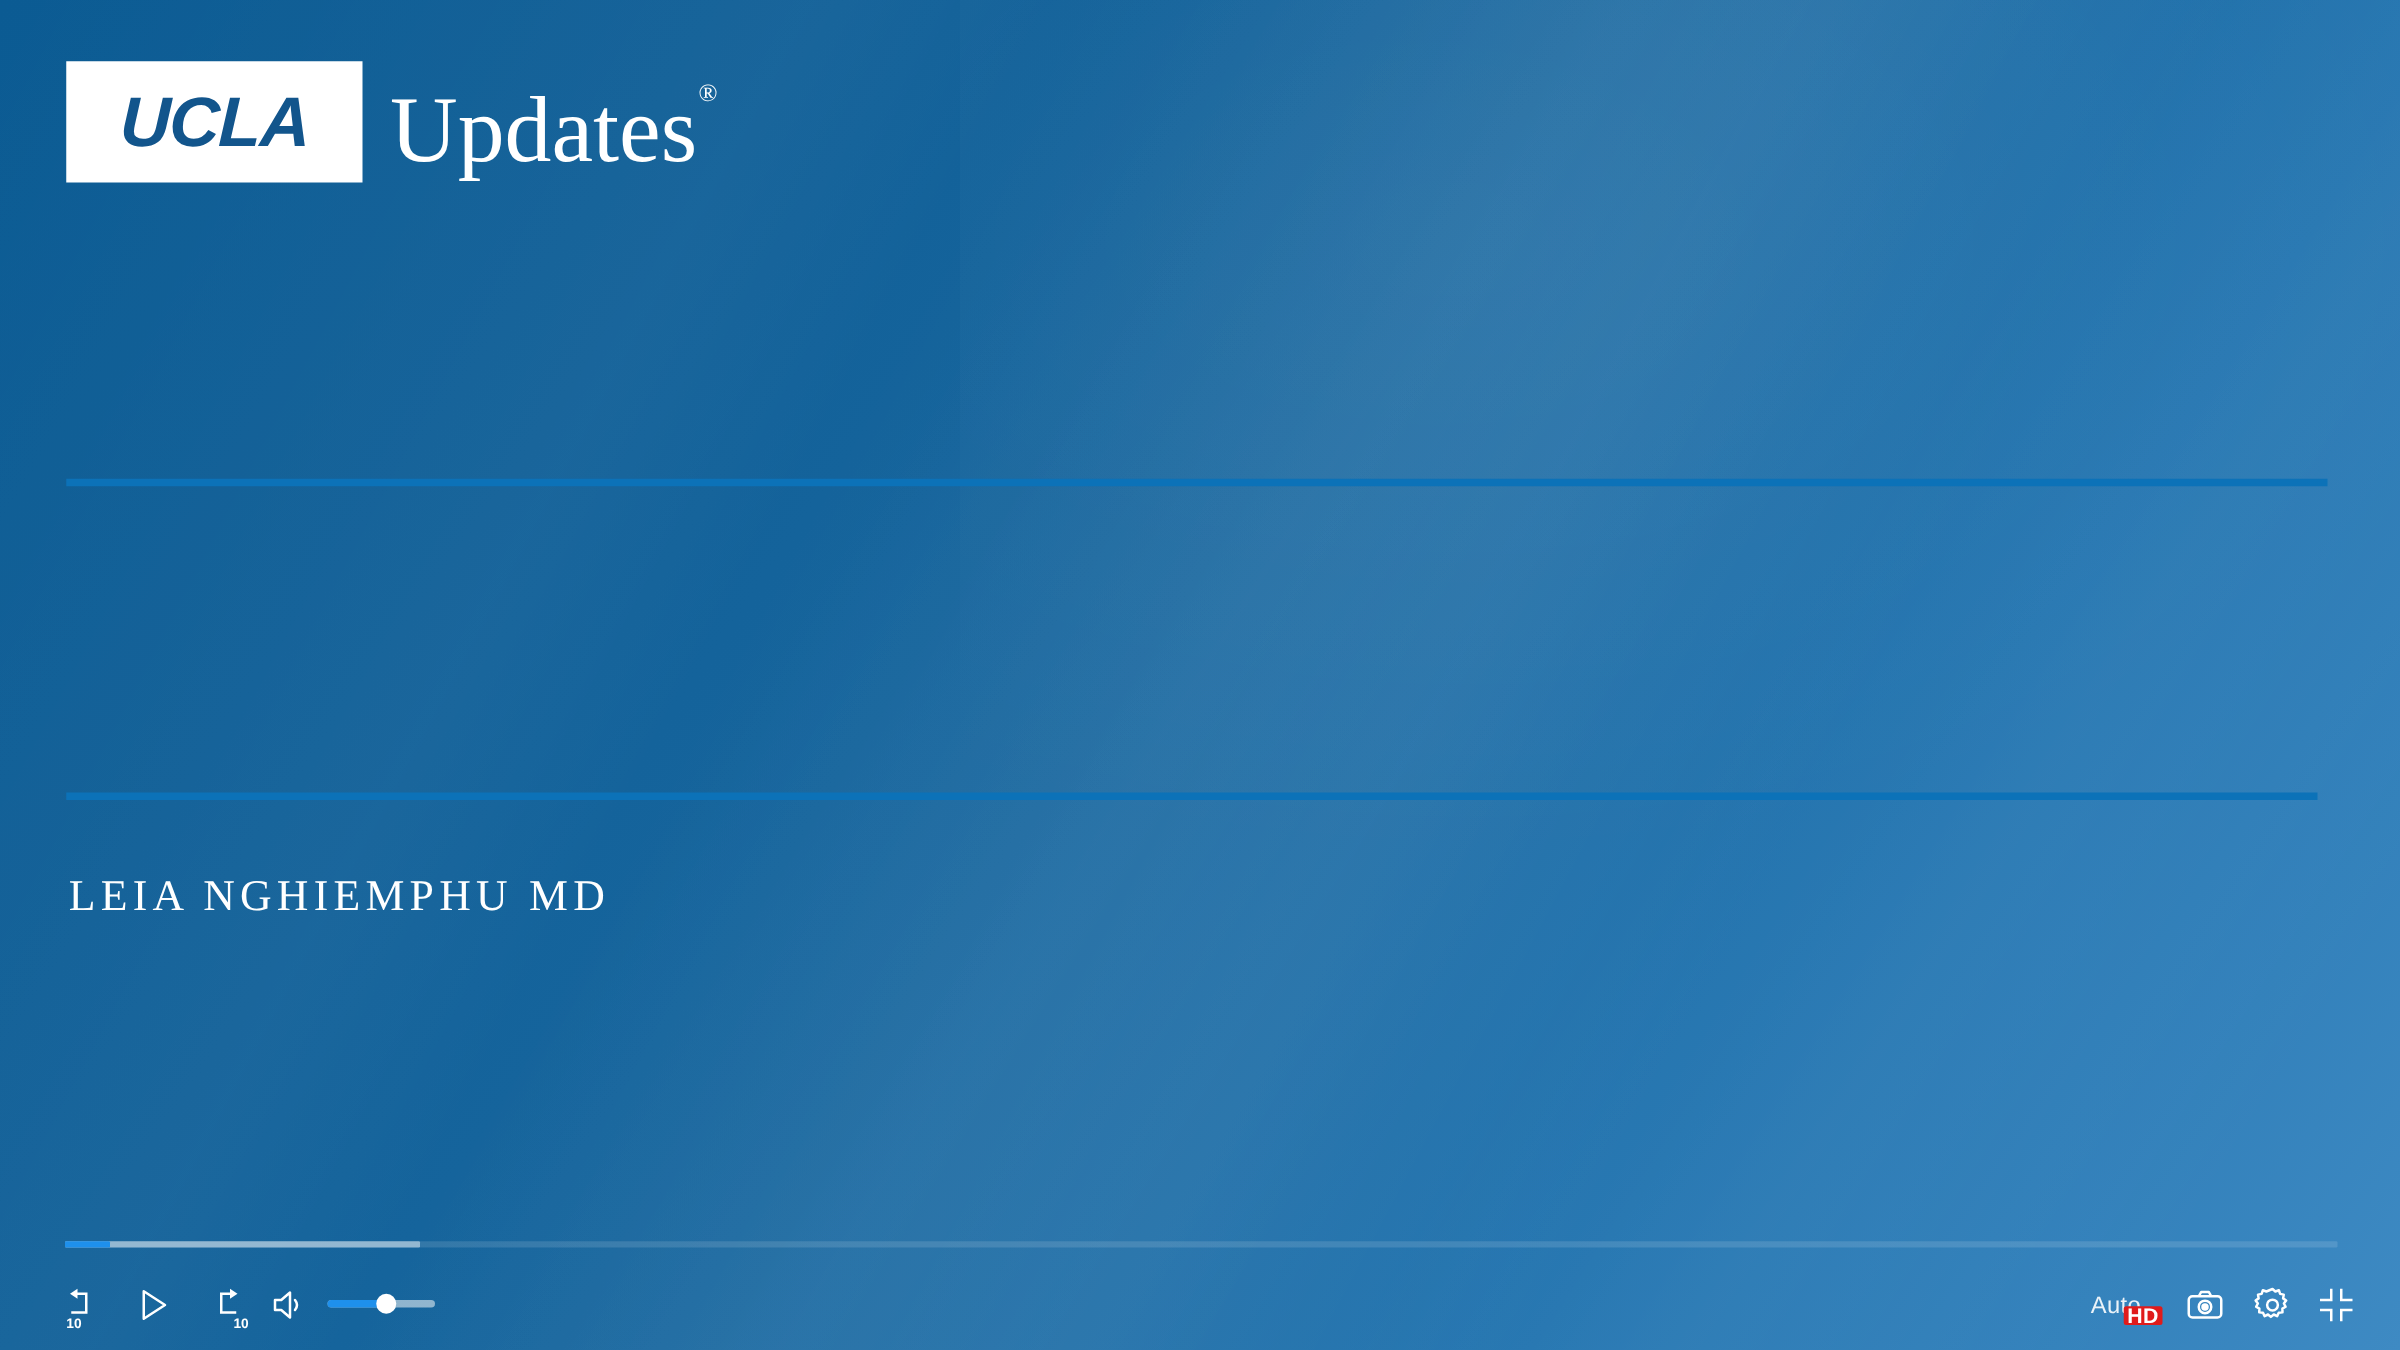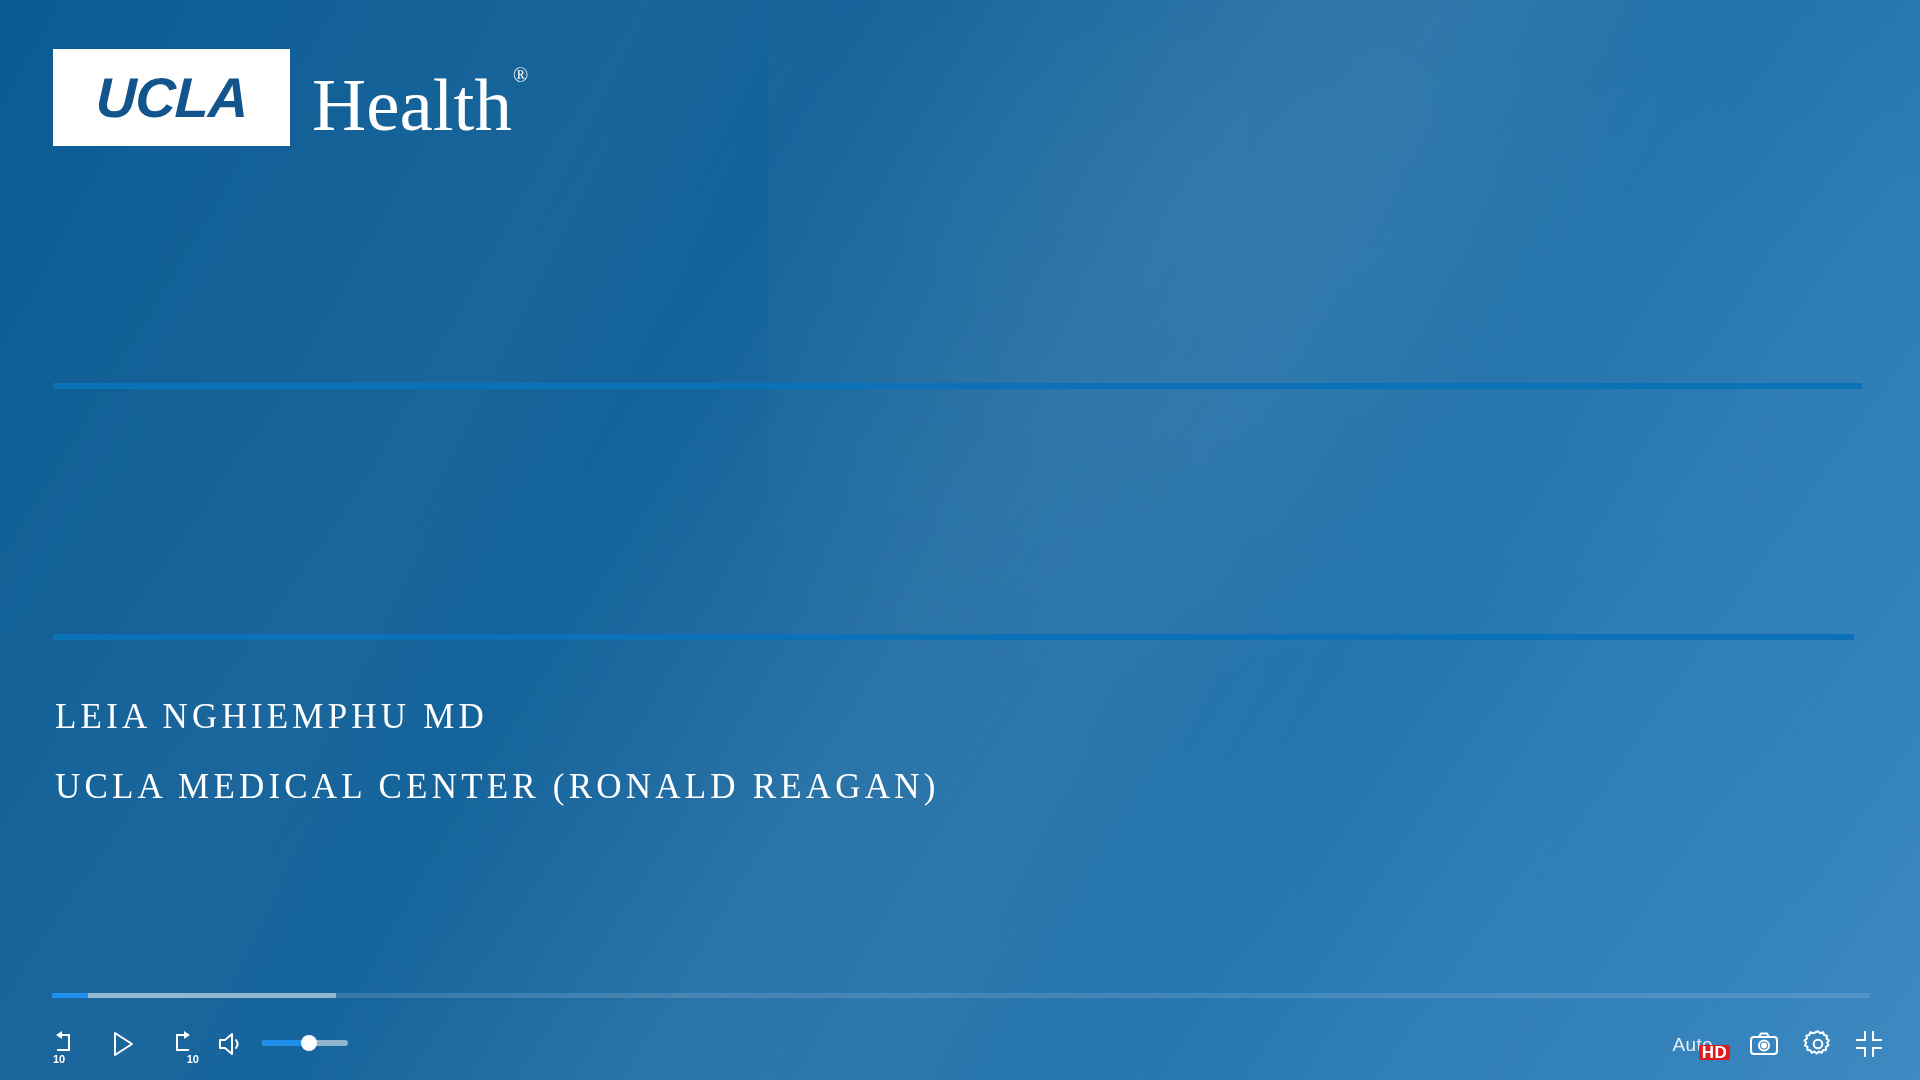--- a/index.html
+++ b/index.html
@@ -179,31 +179,30 @@
 </head>
 <body>
 
 <div id="slide">
 
   <div class="logo-wrap">
     <div class="logo-box">
       <span class="logo-ucla">UCLA</span>
     </div>
     <div class="logo-health">
-      <span>Health</span><span class="logo-reg">®</span>
+      <span>Updates</span><span class="logo-reg">®</span>
     </div>
   </div>
 
   <div class="rule top"></div>
   <div class="rule bottom"></div>
 
 
   <div class="author-block">
     <div class="author-line">LEIA NGHIEMPHU MD</div>
-    <div class="author-line">UCLA MEDICAL CENTER (RONALD REAGAN)</div>
   </div>
 
   <div id="player">
 
     <div class="progress-track">
       <div class="progress-buffered" style="width: 283.608px;"></div>
       <div class="progress-played" style="width: 36.36px;"></div>
     </div>
 
     <div class="ctrl-row">

